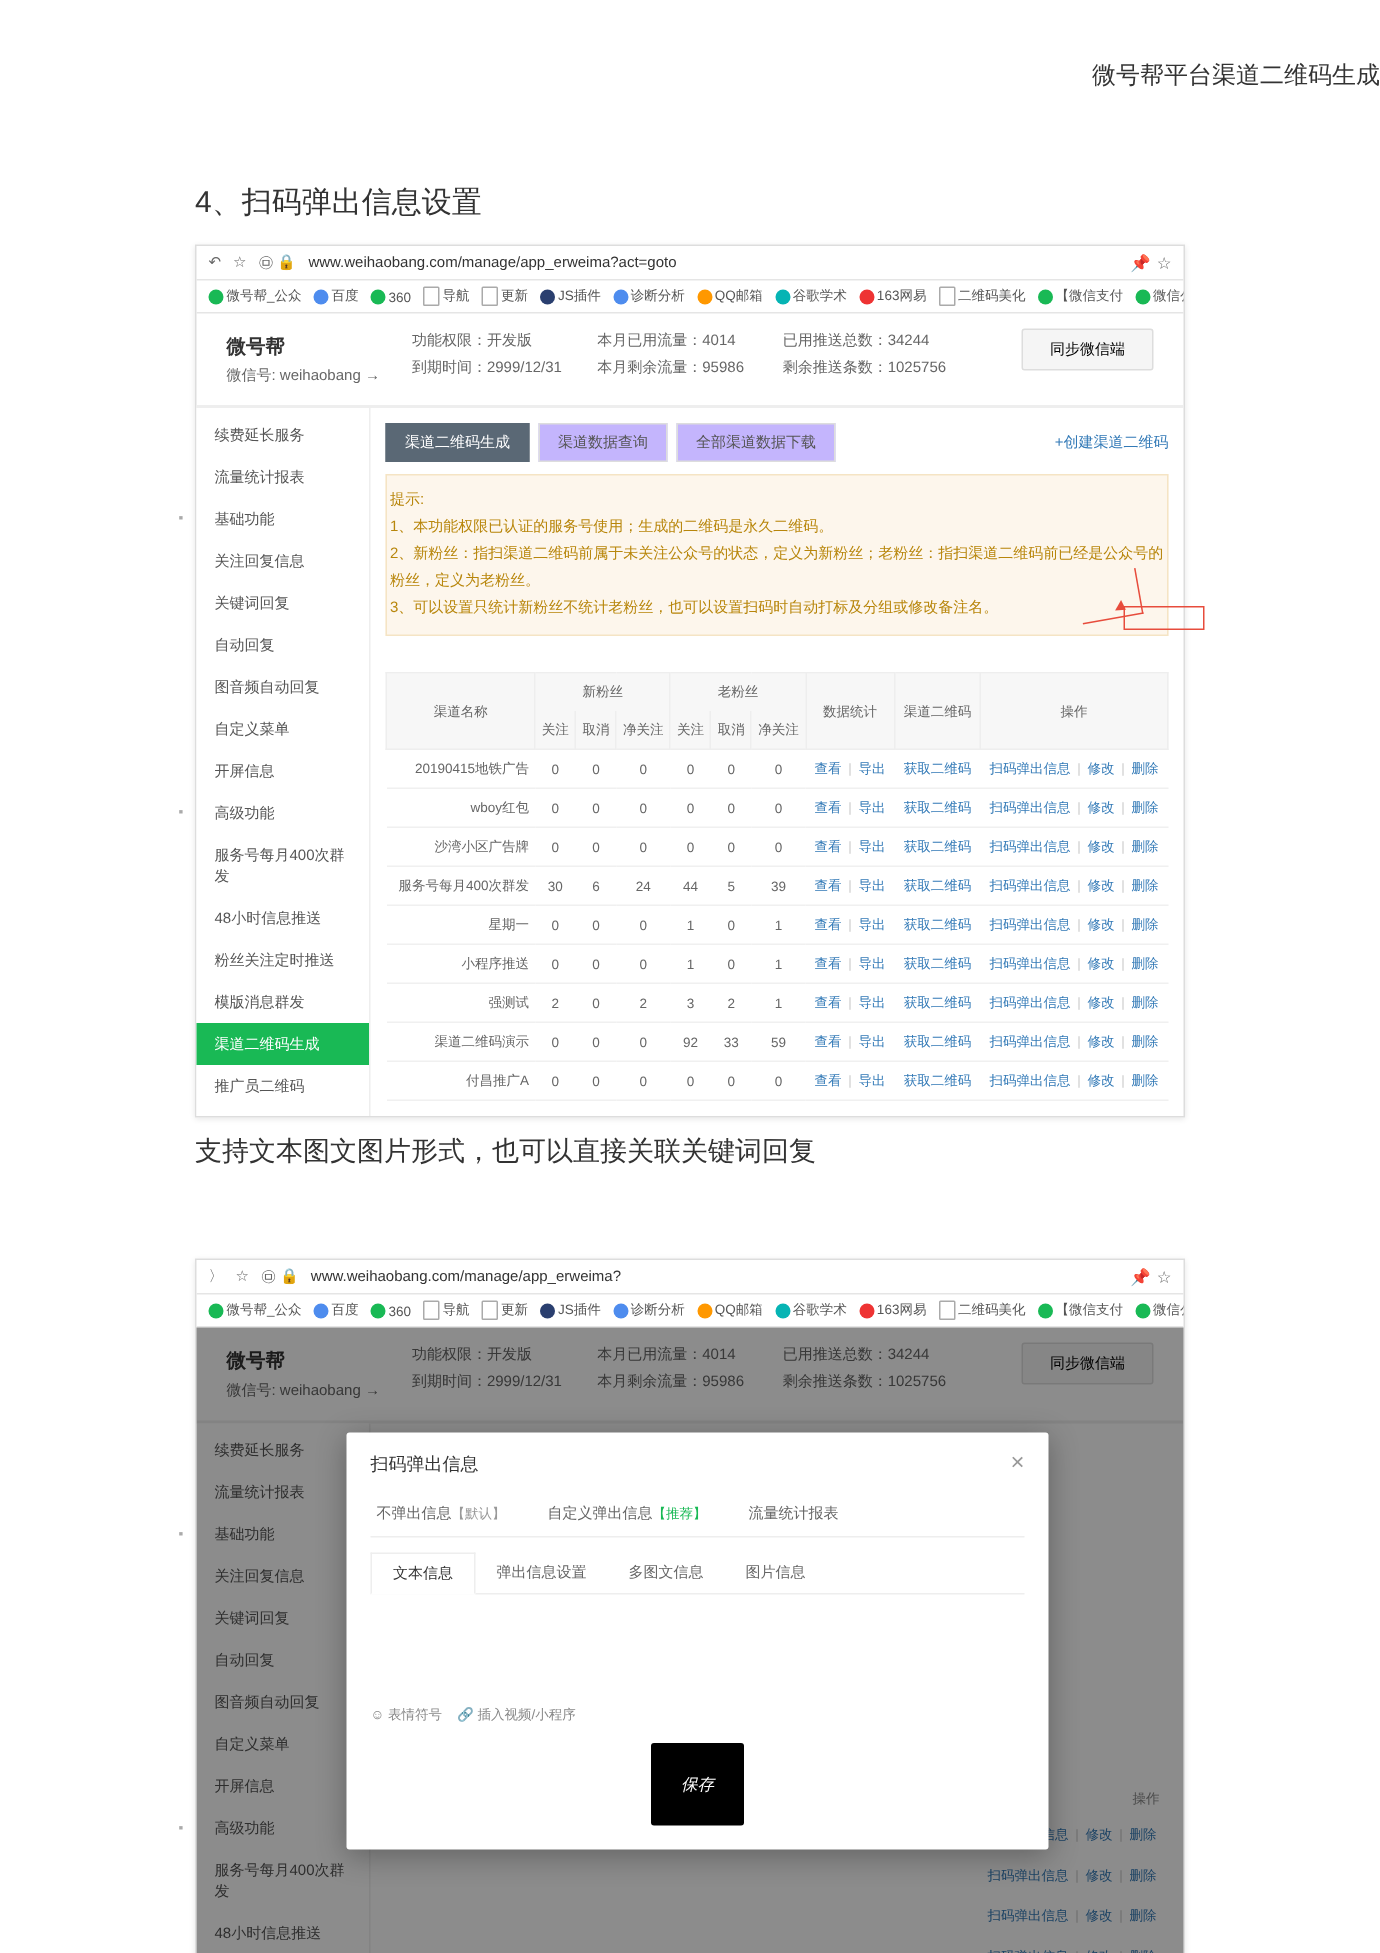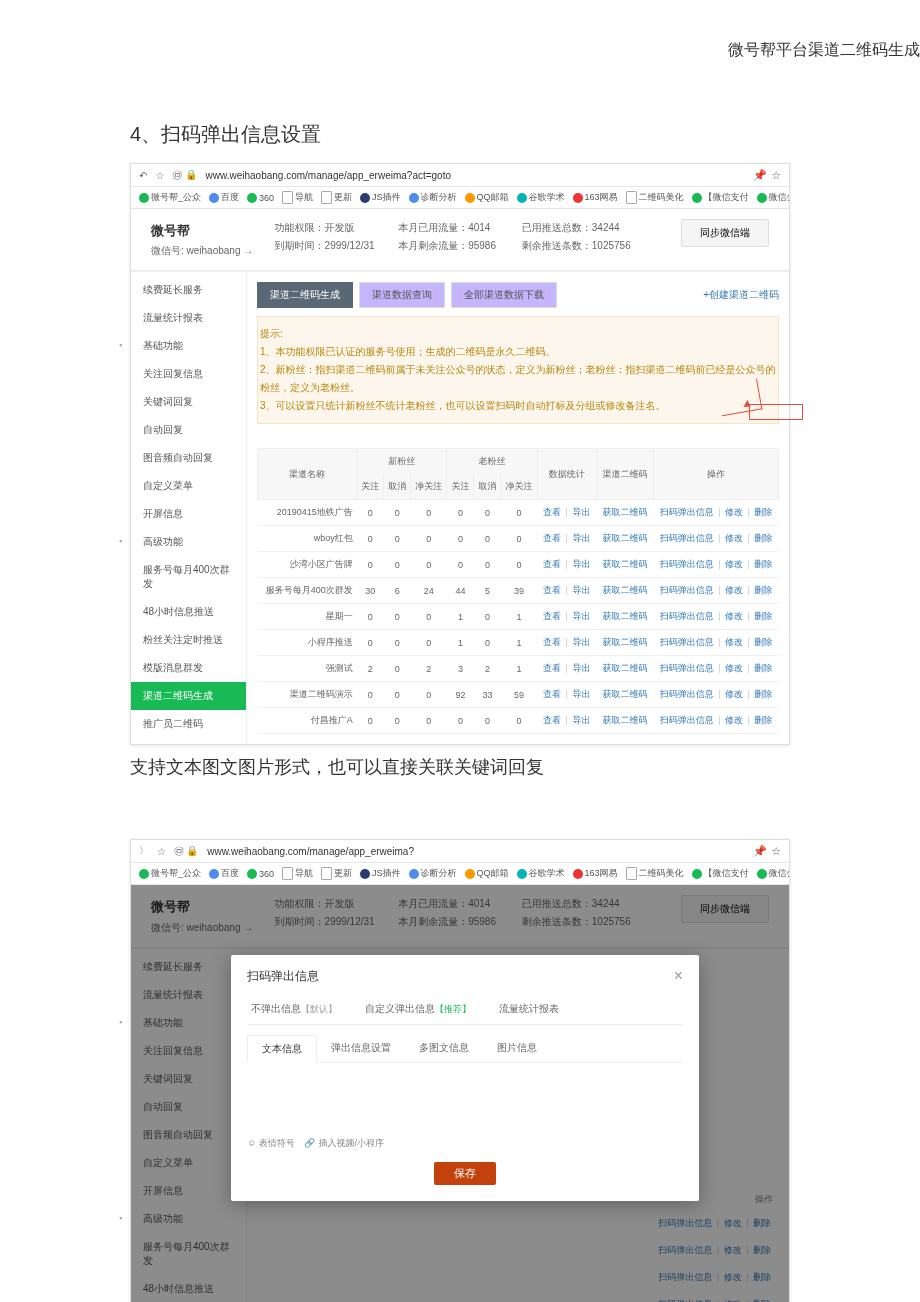--- a/index.html
+++ b/index.html
@@ -72,21 +72,21 @@
 .modal-tabs .mt.default .tag { color: #999; }
 .modal-tabs .mt.rec .tag { color: #19b955; }
 .modal-tip { background: #fdf6ec; padding: 6px 10px; font-size: 9px; color: #b8860b; margin-bottom: 12px; }
 .modal-label { font-size: 10px; color: #666; margin-bottom: 6px; }
 .modal-label::before { content: "*"; color: #e33; margin-right: 2px; }
 .msg-type-tabs { display: flex; border-bottom: 1px solid #eee; font-size: 10px; }
 .msg-type-tabs .mtt { padding: 6px 14px; color: #666; cursor: pointer; }
 .msg-type-tabs .mtt.active { border: 1px solid #eee; border-bottom: 1px solid #fff; margin-bottom: -1px; background: #fff; color: #333; }
 .editor-area { height: 70px; border-top: none; }
 .editor-footer { display: flex; gap: 10px; font-size: 9px; color: #888; padding: 4px 0 12px; align-items: center; }
-.save-btn { display: block; margin: 0 auto; background: #c2410c; color: #fff; border: none; padding: 4px 20px; font-size: 11px; border-radius: 2px; }
+.save-btn { display: block; margin: 0 auto; background: #000000; color: #fff; border: none; padding: 20px 20px; font-size: 11px; border-radius: 2px; font-style: italic; }
 .mod-screenshot .top-panel, .mod-screenshot .sidebar, .mod-screenshot .content { position: relative; z-index: 1; }
 .mod-screenshot .main-area { min-height: 320px; }
 </style>
 </head>
 <body>
 
 <div class="page">
   <div class="doc-title">微号帮平台渠道二维码生成</div>
   <div class="section-title">4、扫码弹出信息设置</div>
 

